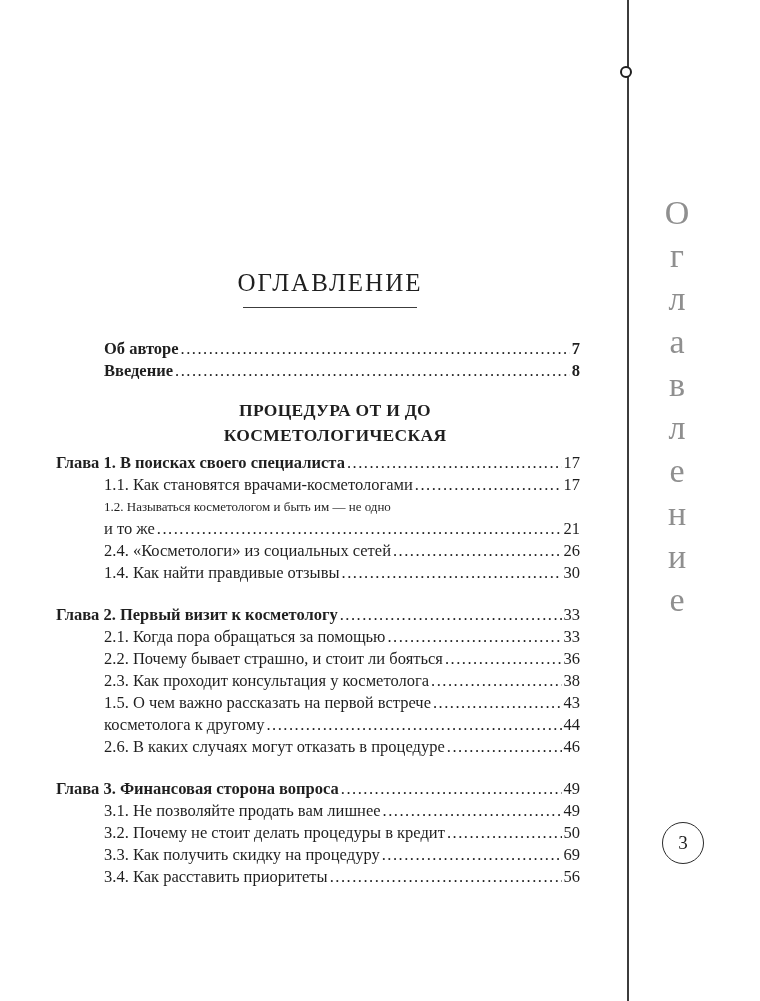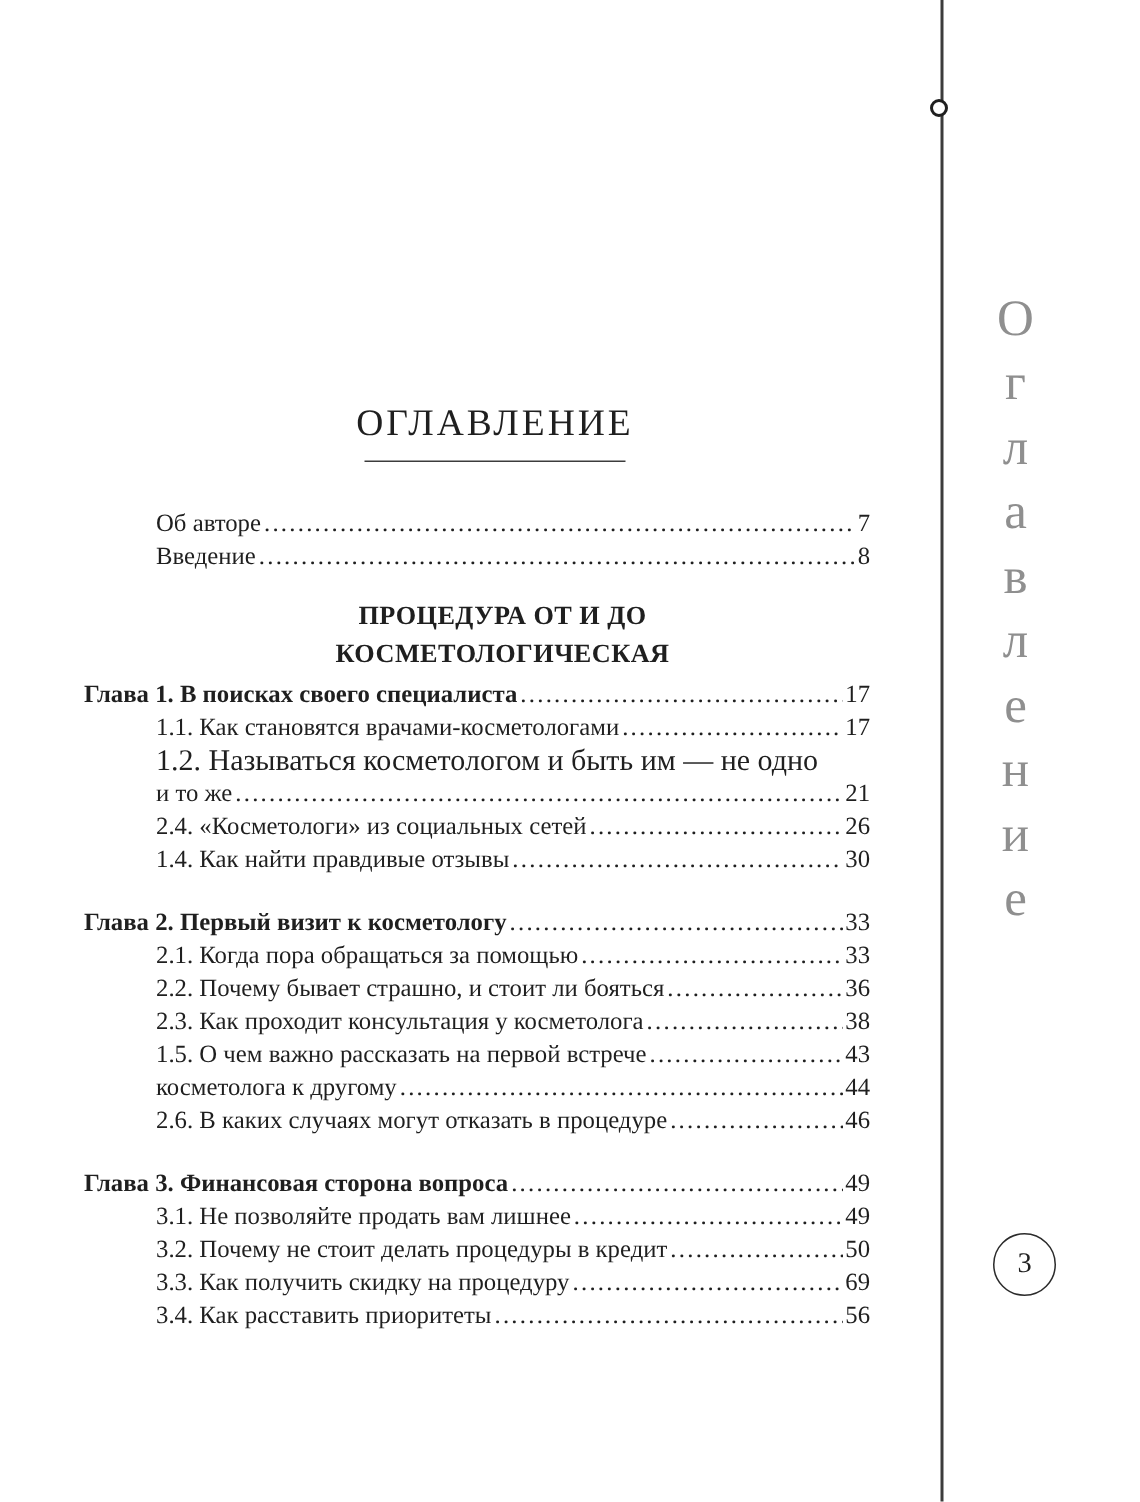--- a/index.html
+++ b/index.html
@@ -14,32 +14,32 @@
 
   
   .content { position: absolute; left: 56px; top: 240px; width: 524px; margin-top: 28px; }
 
   .title-wrap { text-align: center; padding-left: 24px; margin-bottom: 30px; }
   .page-title { font-size: 25px; font-weight: 400; letter-spacing: 2px; line-height: 30px; }
   .title-rule { width: 174px; border-top: 1.5px solid var(--line, #3c3c3c); margin: 9px auto 0; }
 
   .front-matter { margin-left: 48px; }
   .fm-row { line-height: 26px; }
-  .fm-row .label, .fm-row .pg { font-weight: normal; text-align: right; }
+  .fm-row .label, .fm-row .pg { font-weight: bold; text-align: right; }
 
   .section-heading { text-align: center; padding-left: 34px; margin-top: 16px; margin-bottom: 4px; }
   .section-heading span { display: block; font-weight: bold; font-size: 17.5px; line-height: 25px; letter-spacing: .3px; }
 
   .chapter { margin-top: 20px; }
   .chapter.first { margin-top: 4px; }
   .chapter-title .label { font-weight: bold; }
   .items { margin-left: 48px; }
 
   .row { display: flex; align-items: baseline; font-size: 16.5px; line-height: 22px; }
-  .line1 { font-size: 20px; line-height: 22px; }
+  .line1 { font-size: 13px; line-height: 22px; }
   .label { white-space: nowrap; }
   .dots {
     flex: 1 1 auto; overflow: hidden; white-space: nowrap;
     letter-spacing: 1.5px; margin: 0 2px; font-weight: normal; color: var(--text, #222);
   }
   .dots::after { content: "......................................................................................................................."; }
   .pg { font-weight: normal; }
 
   
   .vline { position: absolute; left: 627px; top: 0; width: 2px; height: 1001px; background: var(--line, #3c3c3c); }

